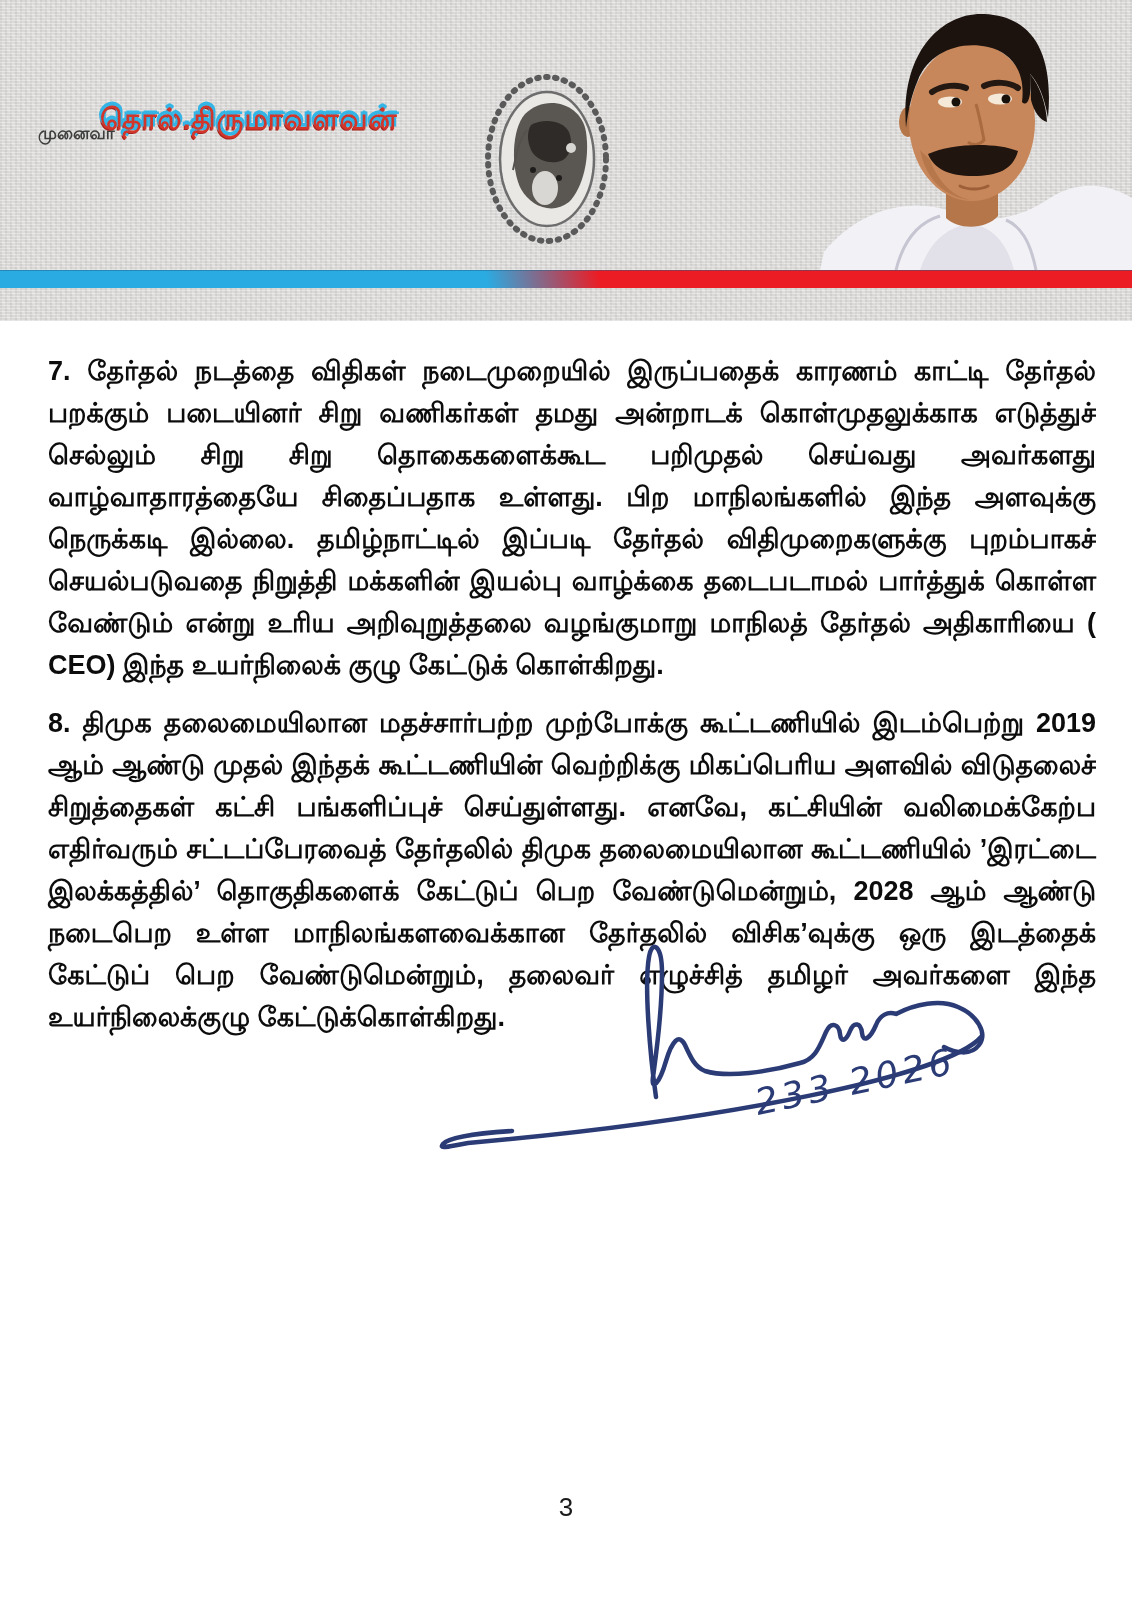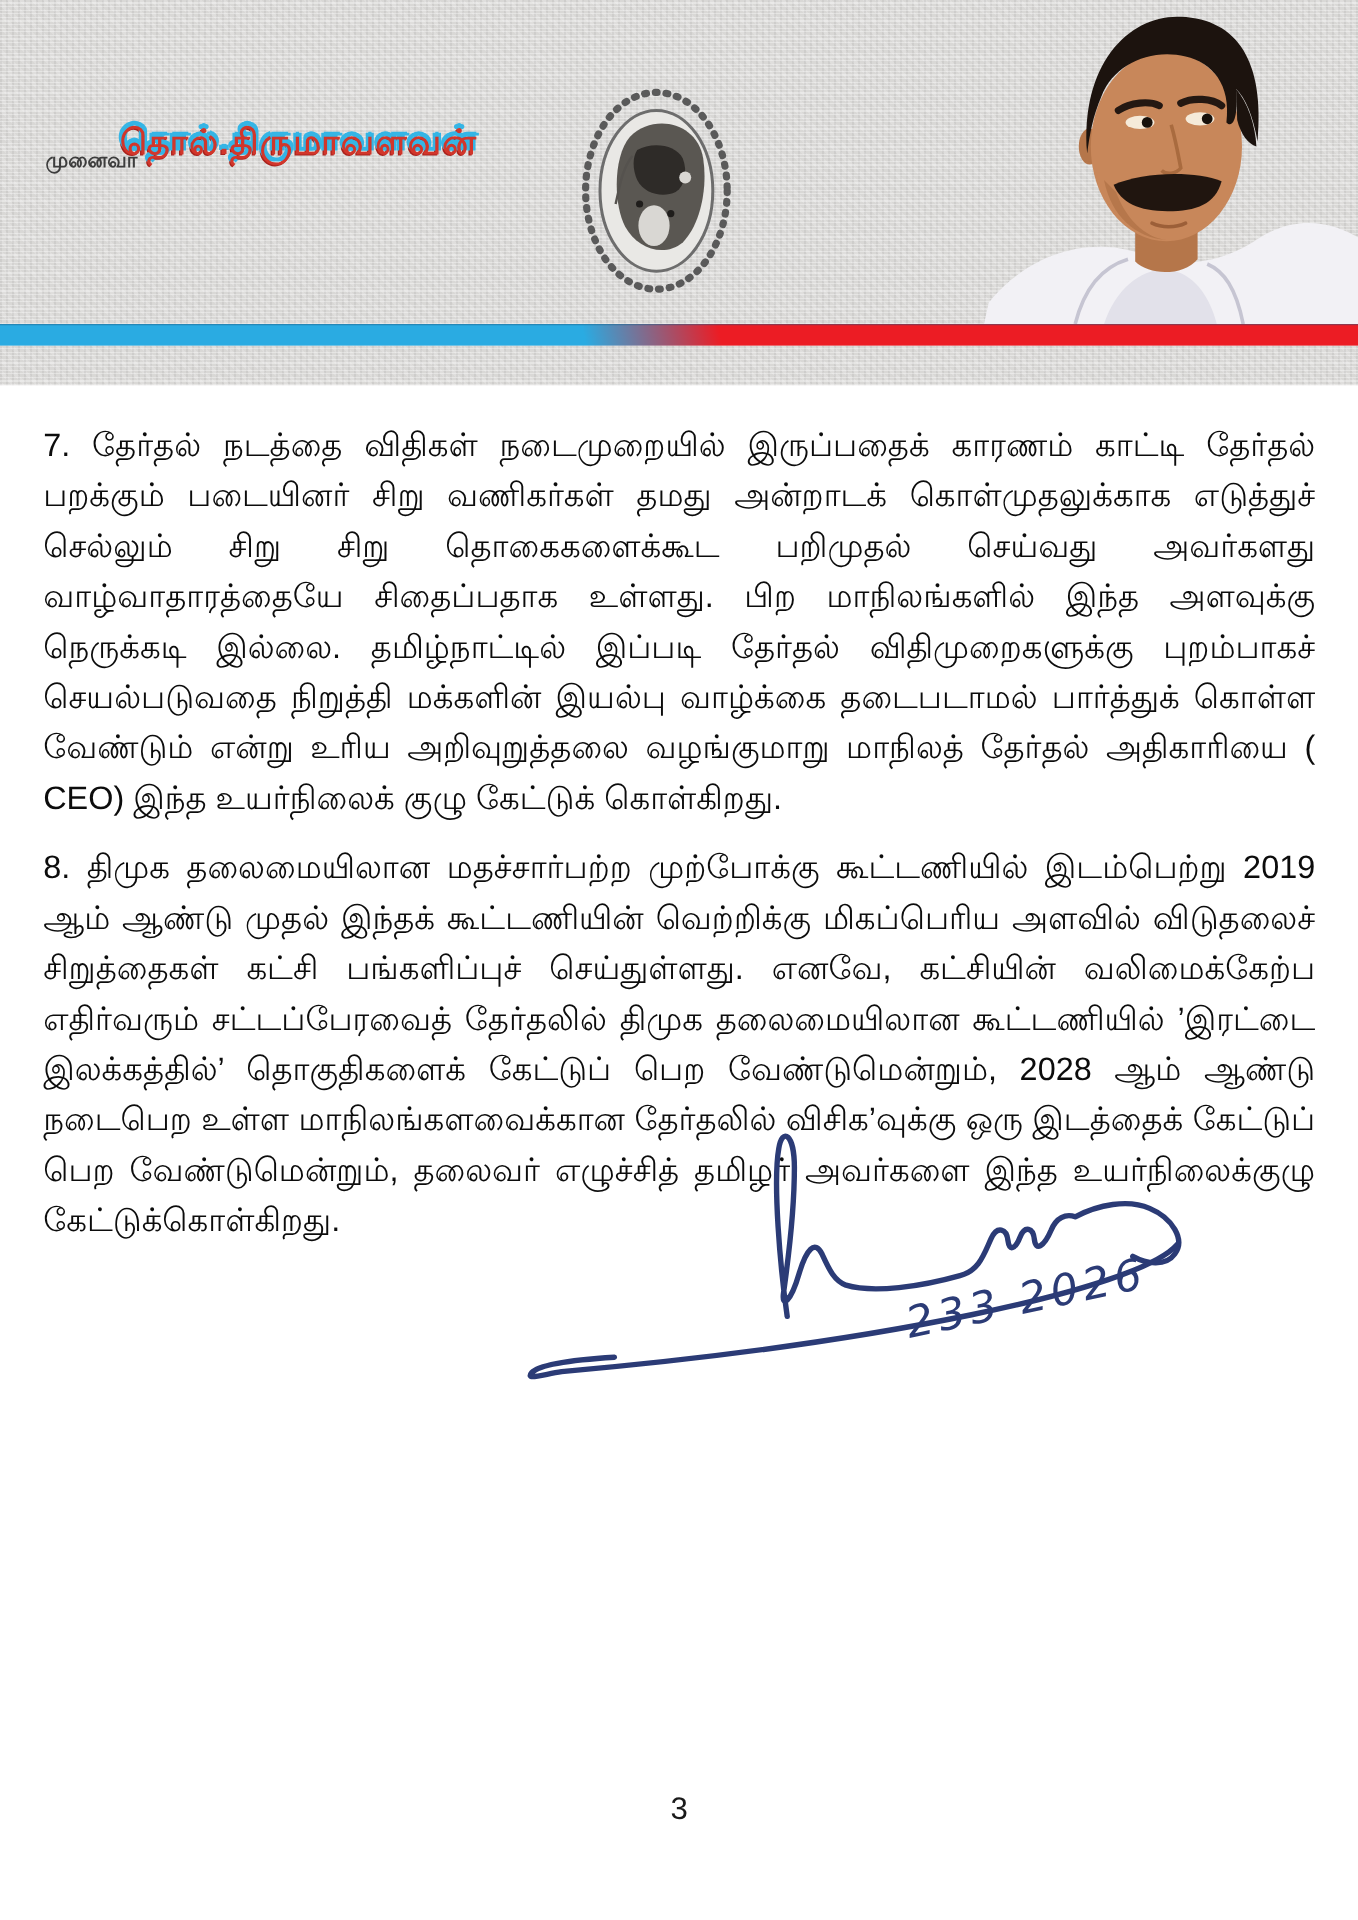--- a/index.html
+++ b/index.html
@@ -37,21 +37,21 @@
     position:absolute;left:0;top:270px;width:1132px;height:17px;
     background:linear-gradient(78deg,#2aabe2 0%, #2aabe2 43%, #ec1c24 53%, #ec1c24 100%);
     border-top:1px solid rgba(30,90,130,.45);
   }
   
   .content{
     position:absolute;left:36px;top:350px;width:1060px;
     font-size:27px;line-height:42px;color:#0c0c0c;
     text-align:justify;
   }
-  .para{margin:0 0 16px 0;text-align:justify;text-align-last:left;}
+  .para{margin:0 0 16px 12px;text-align:justify;text-align-last:left;font-weight:bold;}
   
   .signature{position:absolute;left:428px;top:915px;}
   
   .page-number{
     position:absolute;left:0;right:0;top:1492px;text-align:center;
     font-size:26px;color:#1a1a1a;
   }
 </style>
 </head>
 <body>

